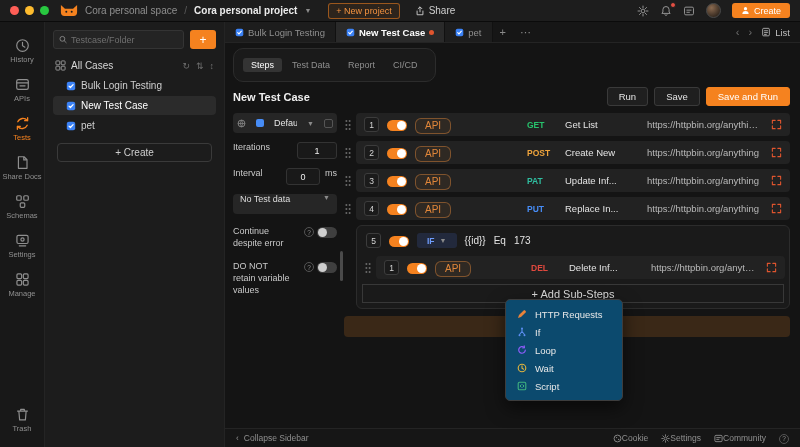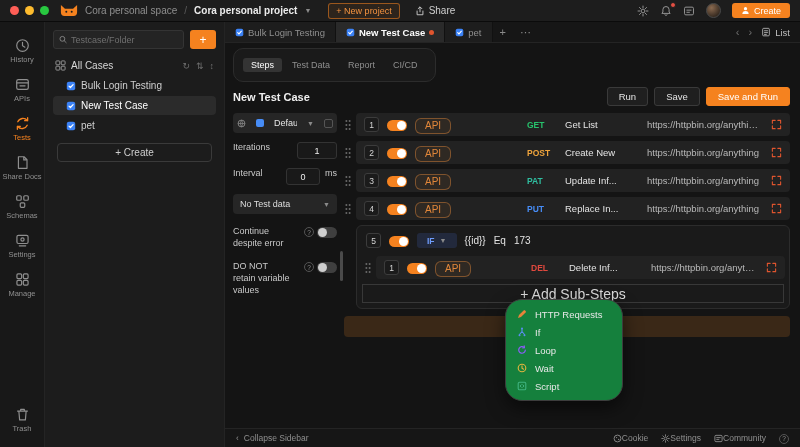--- a/index.html
+++ b/index.html
@@ -74,21 +74,21 @@
 
   
   .settings-panel{width:104px;display:flex;flex-direction:column;gap:9px;position:relative;flex:none}
   .env-select{height:20px;background:#262626;border-radius:4px;display:flex;align-items:center;gap:10px;padding:0 4px;font-size:9px;color:#e6e6e6;cursor:pointer}
   .env-cube{width:8px;height:8px;background:#478df7;border-radius:2px;flex:none}
   .env-name{flex:1;overflow:hidden;white-space:nowrap}
   .env-box{width:9px;height:9px;border:1px solid #555;border-radius:2px;flex:none}
   .field-row{display:flex;align-items:flex-start;gap:5px;font-size:9px;color:#c9c9c9}
   .mini-input{height:17px;background:#191919;border:1px solid #333;border-radius:3px;color:#eee;font-size:9px;text-align:center;font-family:"Liberation Sans",sans-serif}
   .w40{width:40px;margin-left:auto}.w34{width:34px;margin-left:auto}
-  .select-box{height:20px;background:#262626;border-radius:4px;display:flex;align-items:center;padding:0 7px;font-size:9px;color:#ddd;justify-content:space-between;cursor:pointer}
+  .select-box{height:20px;background:#262626;border-radius:4px;display:flex;align-items:flex-start;padding:0 7px;font-size:9px;color:#ddd;justify-content:space-between;cursor:pointer}
   .toggle-row{display:flex;align-items:flex-start;font-size:9px;color:#c9c9c9;gap:3px;margin-top:3px}
   .toggle-label{width:58px;line-height:1.3}
   .help-q{width:10px;height:10px;border:1px solid #555;color:#8f8f8f;border-radius:50%;font-size:6.5px;display:flex;align-items:center;justify-content:center;margin-left:auto;flex:none;margin-top:1px}
   .switch{width:20px;height:11px;border-radius:6px;background:#3f3f3f;position:relative;flex:none;cursor:pointer;margin-top:1px}
   .switch .knob{position:absolute;width:9px;height:9px;border-radius:50%;background:#cfcfcf;top:1px;left:1px}
   .switch.on{background:#f5821f}
   .switch.on .knob{left:auto;right:1px;background:#fff}
   .panel-scrollbar{position:absolute;right:-6px;top:138px;width:3px;height:30px;background:#4a4a4a;border-radius:2px}
 
   
@@ -104,31 +104,31 @@
   .step-name{font-size:9.5px;color:#e3e3e3;width:74px;flex:none;white-space:nowrap;overflow:hidden}
   .step-url{font-size:9.5px;color:#b9b9b9;flex:1;white-space:nowrap;overflow:hidden;text-overflow:ellipsis}
   .expand-ic{flex:none;cursor:pointer}
 
   .if-wrap{display:flex;gap:4px}
   .if-block{flex:1;border:1px solid #2c2c2c;border-radius:6px;padding:4px;display:flex;flex-direction:column;gap:5px;background:#1a1a1a;min-width:0}
   .if-header{display:flex;align-items:center;gap:8px;height:21px;padding:0 5px}
   .if-badge{background:rgba(79,125,243,.16);color:#6f9dfc;font-size:8.5px;font-weight:bold;padding:2.5px 10px;border-radius:3px;display:flex;align-items:center;gap:5px;cursor:pointer}
   .cond{font-size:10px;color:#e3e3e3}
   .substep-line{display:flex;align-items:center;gap:4px;padding-left:3px}
-  .add-substeps{border:1px solid #383838;border-radius:0;height:19px;display:flex;align-items:center;justify-content:center;font-size:14px;color:#dcdcdc;cursor:pointer;margin:0 1px 1px}
+  .add-substeps{border:1px solid #383838;border-radius:0;height:19px;display:flex;align-items:center;justify-content:center;font-size:11px;color:#dcdcdc;cursor:pointer;margin:0 1px 1px}
   .add-steps{height:21px;border-radius:4px;background:#3a2817;color:#ef8a3b;display:flex;align-items:center;justify-content:center;font-size:9.5px;margin-top:2px;cursor:pointer}
 
   
   .bottombar{height:19px;border-top:1px solid #242424;background:#161616;display:flex;align-items:center;padding:0 11px;font-size:8.5px;color:#8f8f8f}
   .bb-left{display:flex;gap:5px;align-items:center;cursor:pointer}
   .bb-right{margin-left:auto;display:flex;gap:13px;align-items:center}
   .bb-item{display:flex;align-items:center;cursor:pointer}
 
   
-  .dropdown{position:absolute;left:505px;top:299px;width:118px;background:#15803d;border:1px solid #3d3d3d;border-radius:17px;box-shadow:0 7px 18px rgba(0,0,0,.55);padding:5px 0;z-index:50}
+  .dropdown{position:absolute;left:505px;top:299px;width:118px;background:#0c4a6e;border:1px solid #3d3d3d;border-radius:5px;box-shadow:0 7px 18px rgba(0,0,0,.55);padding:5px 0;z-index:50}
   .menu-item{display:flex;align-items:center;gap:8px;padding:3.5px 11px;font-size:9.5px;color:#e8e8e8;cursor:pointer}
 </style>
 </head>
 <body>
 
 <div class="topbar">
   <div class="traffic">
     <span class="light l-red"></span>
     <span class="light l-yel"></span>
     <span class="light l-grn"></span>

